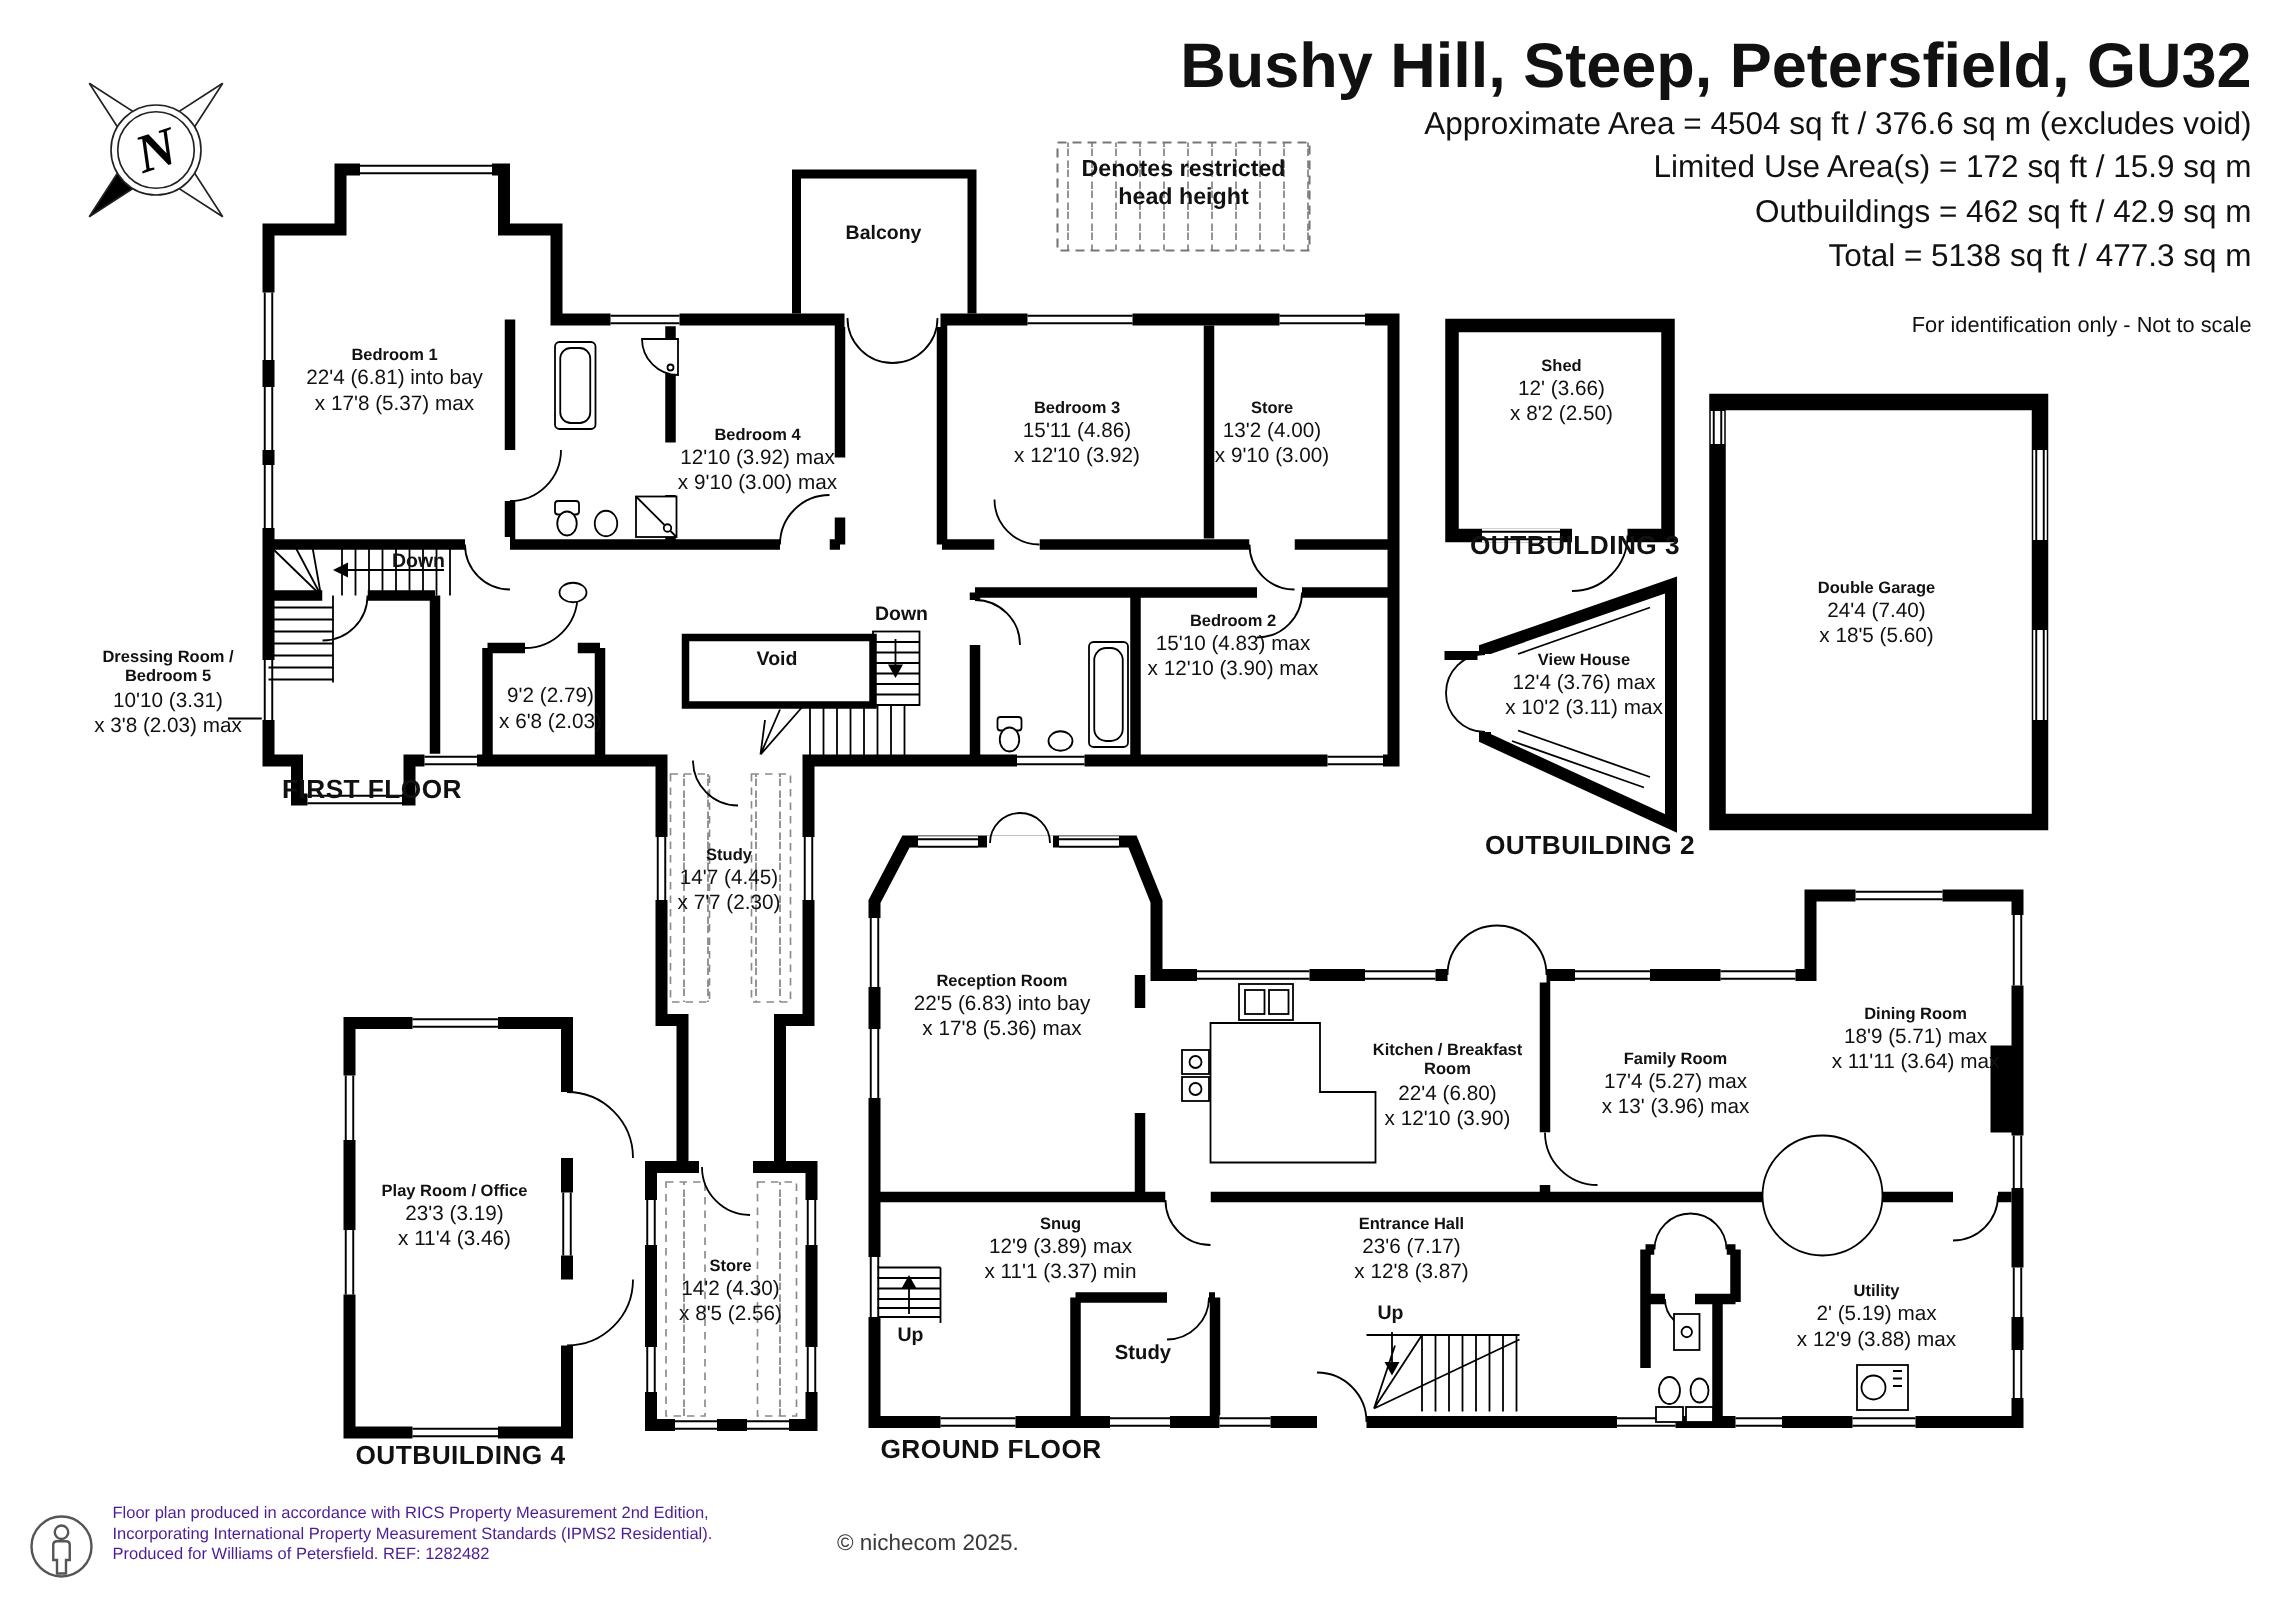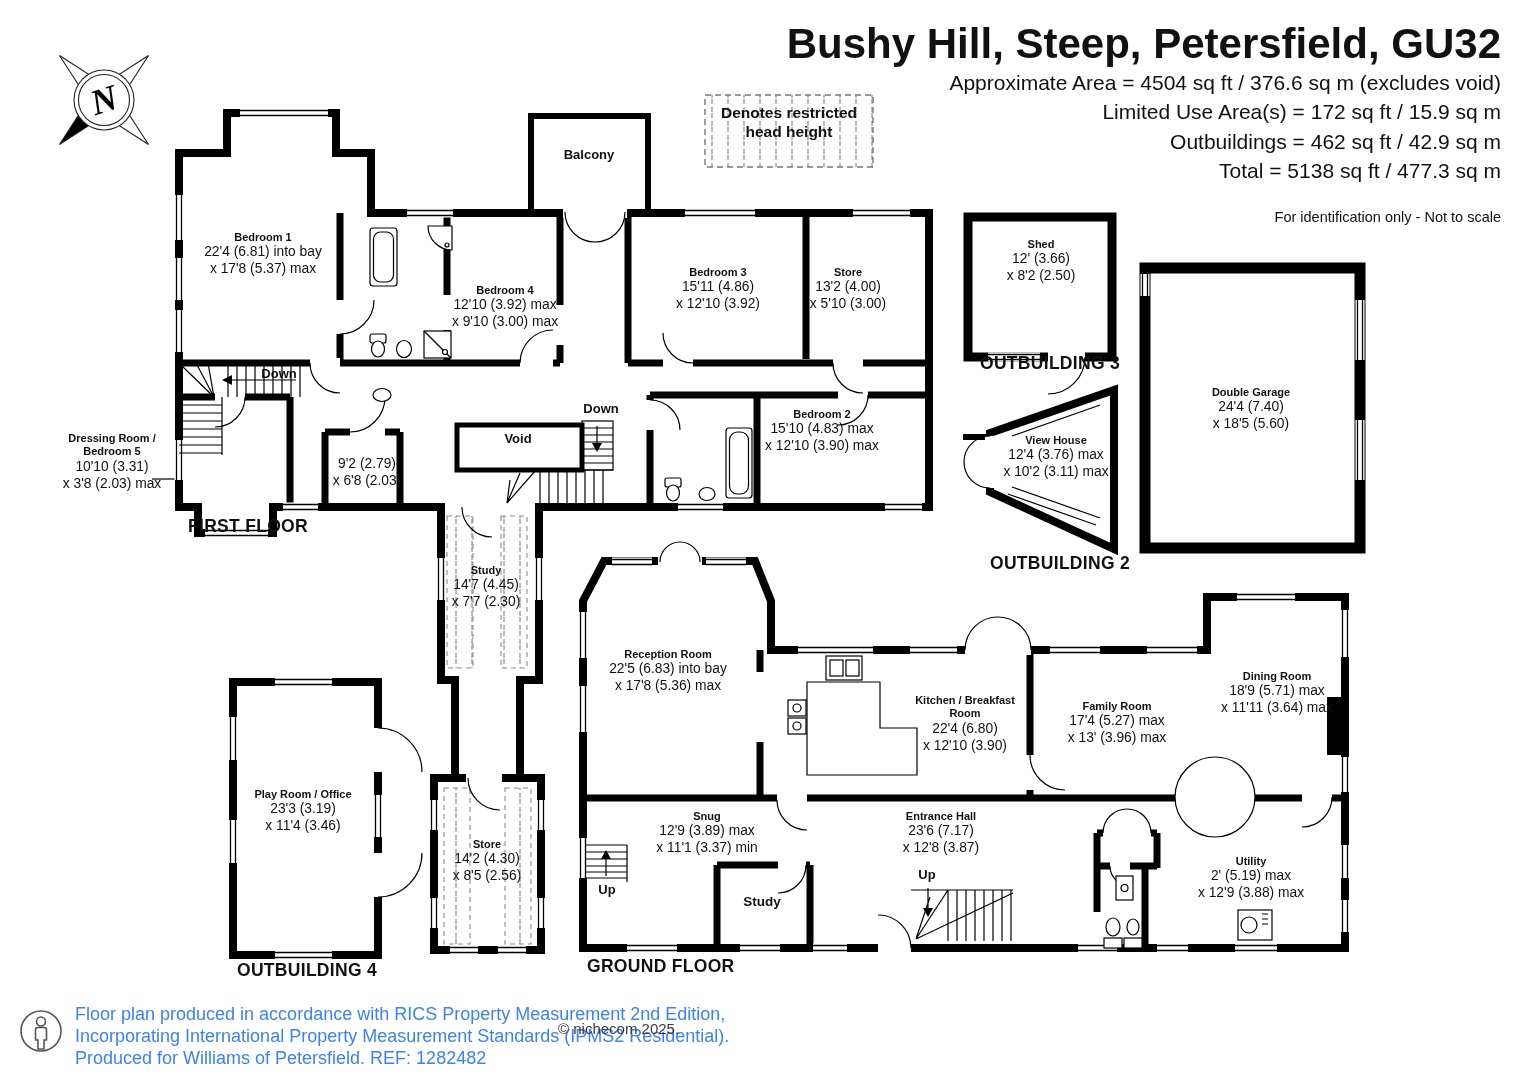--- a/index.html
+++ b/index.html
@@ -12,21 +12,21 @@
   .dm{font-size:13.8px}
   .sm{font-weight:bold;font-size:13px}
   .big{font-weight:bold;font-size:17.5px;letter-spacing:.3px}
   .wrap{white-space:normal}
   .hdr{position:absolute;top:20px;right:26px;text-align:right}
   .hdr .t{font-size:42px;font-weight:bold}
   .hdr .a{font-size:21px;line-height:1.4}
   .hdr .n{font-size:14.5px;margin-top:23px}
   .legendtxt{position:absolute;left:789px;top:103px;transform:translateX(-50%);
              width:150px;text-align:center;font-weight:bold;font-size:15.5px;line-height:1.25;white-space:normal}
-  .foot{position:absolute;left:75px;top:1003px;font-size:18px;line-height:1.23;color:#3b82f6}
+  .foot{position:absolute;left:75px;top:1003px;font-size:11px;line-height:1.23;color:#4c1d95}
   .copy{position:absolute;left:558px;top:1020px;font-size:15px;color:#3a3a3a}
 </style>
 </head>
 <body>
 
 <div class="page">
 
 <svg width="1527" height="1080" viewBox="0 0 1527 1080">
   <defs>
     <pattern id="hatch" width="16" height="14" patternUnits="userSpaceOnUse">
@@ -234,21 +234,21 @@
   <div class="dm">x 9'10 (3.00) max</div>
 </div>
 <div class="lbl" style="left:718px;top:266px">
   <div class="nm">Bedroom 3</div>
   <div class="dm">15'11 (4.86)</div>
   <div class="dm">x 12'10 (3.92)</div>
 </div>
 <div class="lbl" style="left:848px;top:266px">
   <div class="nm">Store</div>
   <div class="dm">13'2 (4.00)</div>
-  <div class="dm">x 5'10 (3.00)</div>
+  <div class="dm">x 9'10 (3.00)</div>
 </div>
 <div class="lbl" style="left:822px;top:408px">
   <div class="nm">Bedroom 2</div>
   <div class="dm">15'10 (4.83) max</div>
   <div class="dm">x 12'10 (3.90) max</div>
 </div>
 <div class="lbl" style="left:367px;top:456px">
   <div class="dm">9'2 (2.79)</div>
   <div class="dm">x 6'8 (2.03)</div>
 </div>

